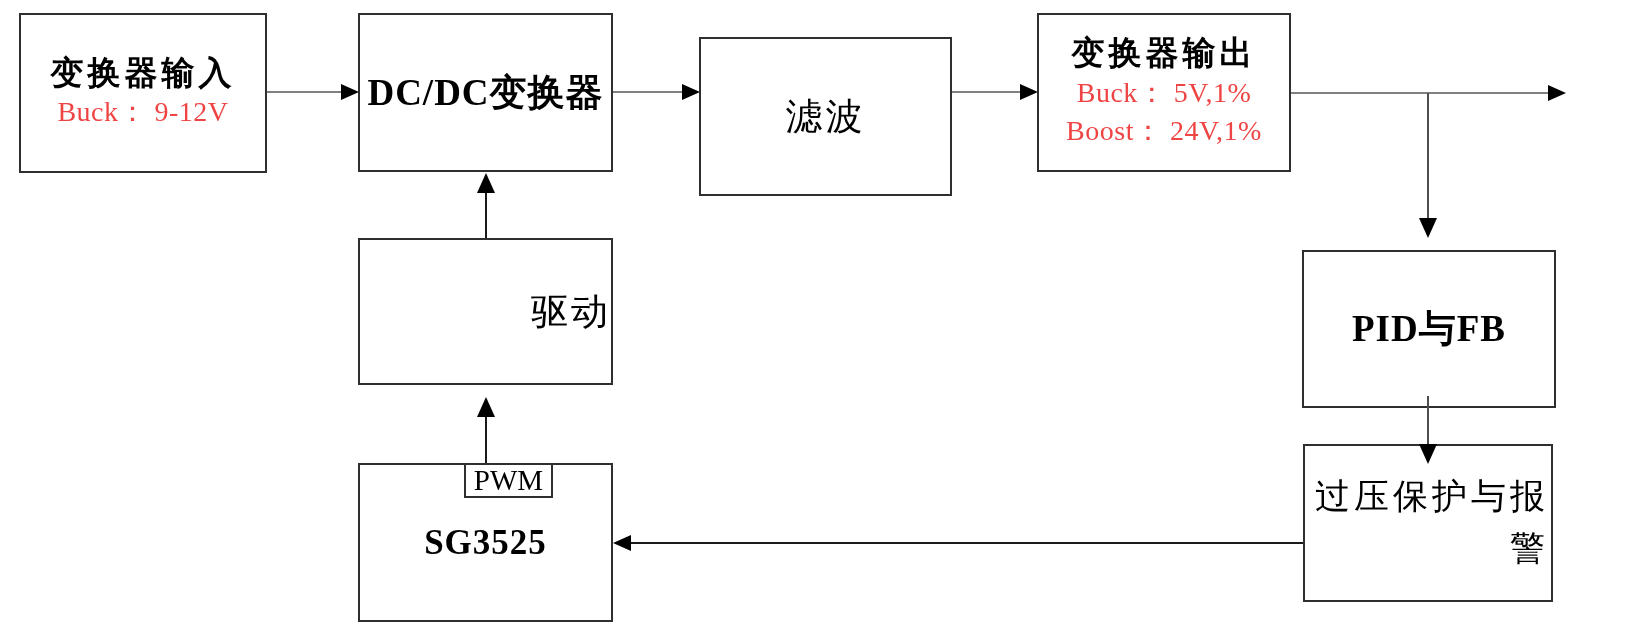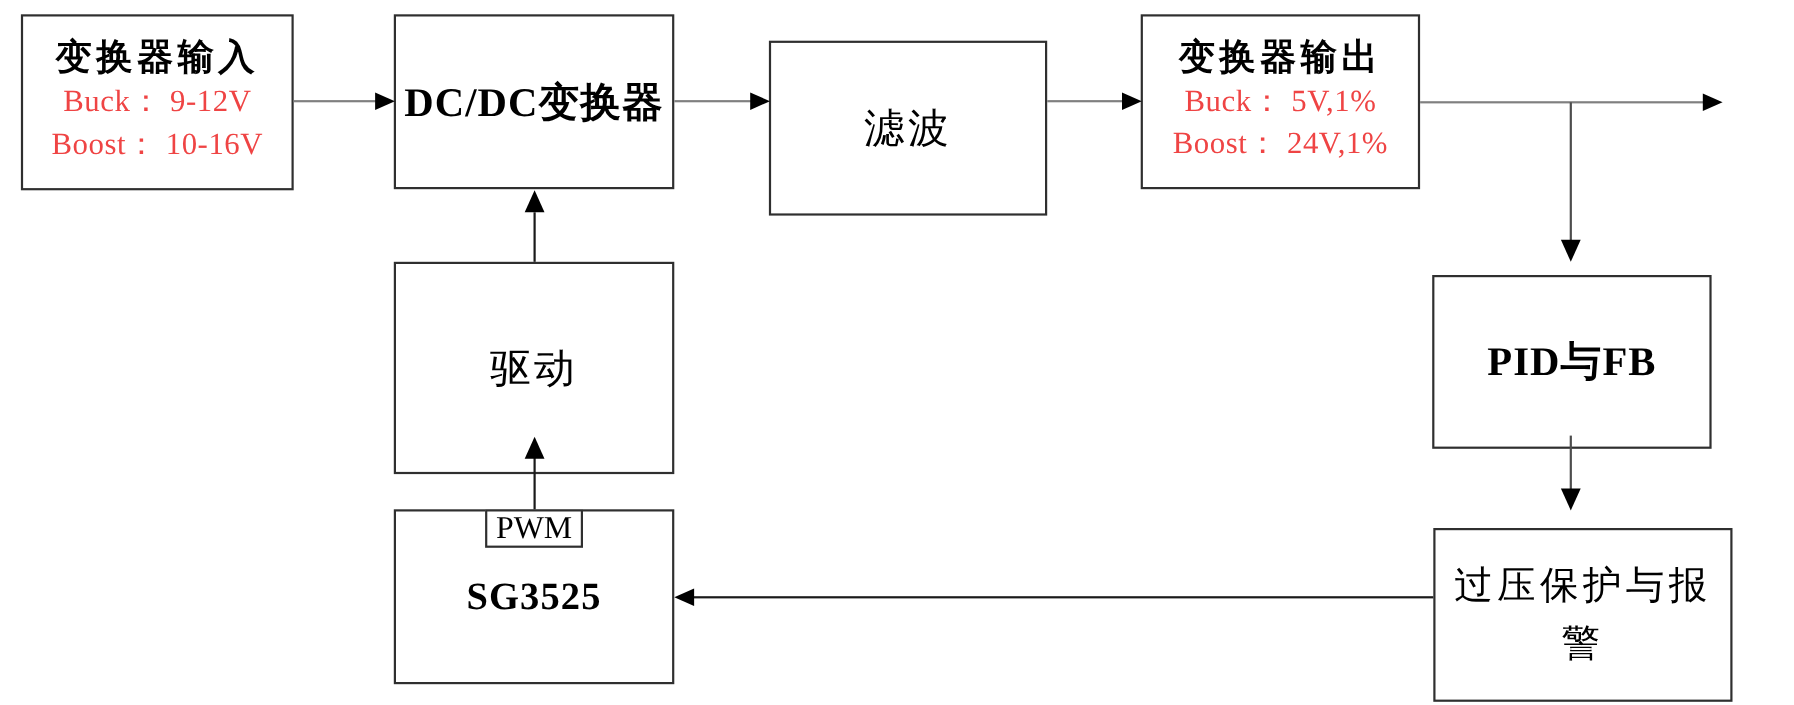--- a/index.html
+++ b/index.html
@@ -46,73 +46,73 @@
   .pwm-box {
     position: absolute;
     box-sizing: border-box;
     border: 2px solid #2f2f2f;
     background: #ffffff;
     display: flex;
     align-items: center;
     justify-content: center;
     font-size: 29px;
     color: #000000;
+    margin-left: 23px;
   }
   .hline, .vline { position: absolute; }
   .hline { height: 2px; background: #808080; }
   .vline { width: 2px; background: #4d4d4d; }
   .hline.dark, .vline.dark { background: #1a1a1a; }
   .ah { position: absolute; width: 0; height: 0; }
   .ah-right { border-top: 8px solid transparent; border-bottom: 8px solid transparent; border-left: 18px solid #000; }
   .ah-left  { border-top: 8px solid transparent; border-bottom: 8px solid transparent; border-right: 18px solid #000; }
   .ah-down  { border-left: 9px solid transparent; border-right: 9px solid transparent; border-top: 20px solid #000; }
   .ah-up    { border-left: 9px solid transparent; border-right: 9px solid transparent; border-bottom: 20px solid #000; }
 </style>
 </head>
 <body>
 
 <div id="stage">
 
   <div class="node" style="left:19px; top:13px; width:248px; height:160px; gap:2px;">
     <div class="title">变换器输入</div>
     <div class="spec">Buck： 9-12V</div>
-    <div class="spec">Boost： 10-16V</div>
   </div>
 
   <div class="node" style="left:358px; top:13px; width:255px; height:159px;">
     <div class="label-bold">DC/DC变换器</div>
   </div>
 
   <div class="node" style="left:699px; top:13px; width:253px; height:159px;margin-top:24px;">
     <div class="label-reg">滤波</div>
   </div>
 
   <div class="node" style="left:1037px; top:13px; width:254px; height:159px; gap:2px;">
     <div class="title">变换器输出</div>
     <div class="spec">Buck： 5V,1%</div>
     <div class="spec">Boost： 24V,1%</div>
   </div>
 
-  <div class="node" style="left:358px; top:238px; width:255px; height:193px;">
+  <div class="node" style="left:358px; top:238px; width:255px; height:147px;align-items:flex-end;">
     <div class="label-reg">驱动</div>
   </div>
 
   <div class="node" style="left:1302px; top:238px; width:254px; height:158px;margin-top:12px;">
     <div class="label-bold">PID与FB</div>
   </div>
 
   <div class="node" style="left:358px; top:463px; width:255px; height:159px;">
     <div class="label-sg">SG3525</div>
   </div>
 
   <div class="pwm-box" style="left:441px; top:463px; width:89px; height:35px;">
     <span>PWM</span>
   </div>
 
-  <div class="node" style="left:1303px; top:480px; width:272px; height:158px;">
+  <div class="node" style="left:1303px; top:444px; width:250px; height:158px;text-align:right;">
     <div class="label-wrap">过压保护与报警</div>
   </div>
 
   <div class="hline" style="left:267px; top:91px; width:75px;"></div>
   <div class="ah ah-right" style="left:341px; top:84px;"></div>
 
   <div class="hline" style="left:613px; top:91px; width:70px;"></div>
   <div class="ah ah-right" style="left:682px; top:84px;"></div>
 
   <div class="hline" style="left:952px; top:91px; width:69px;"></div>

